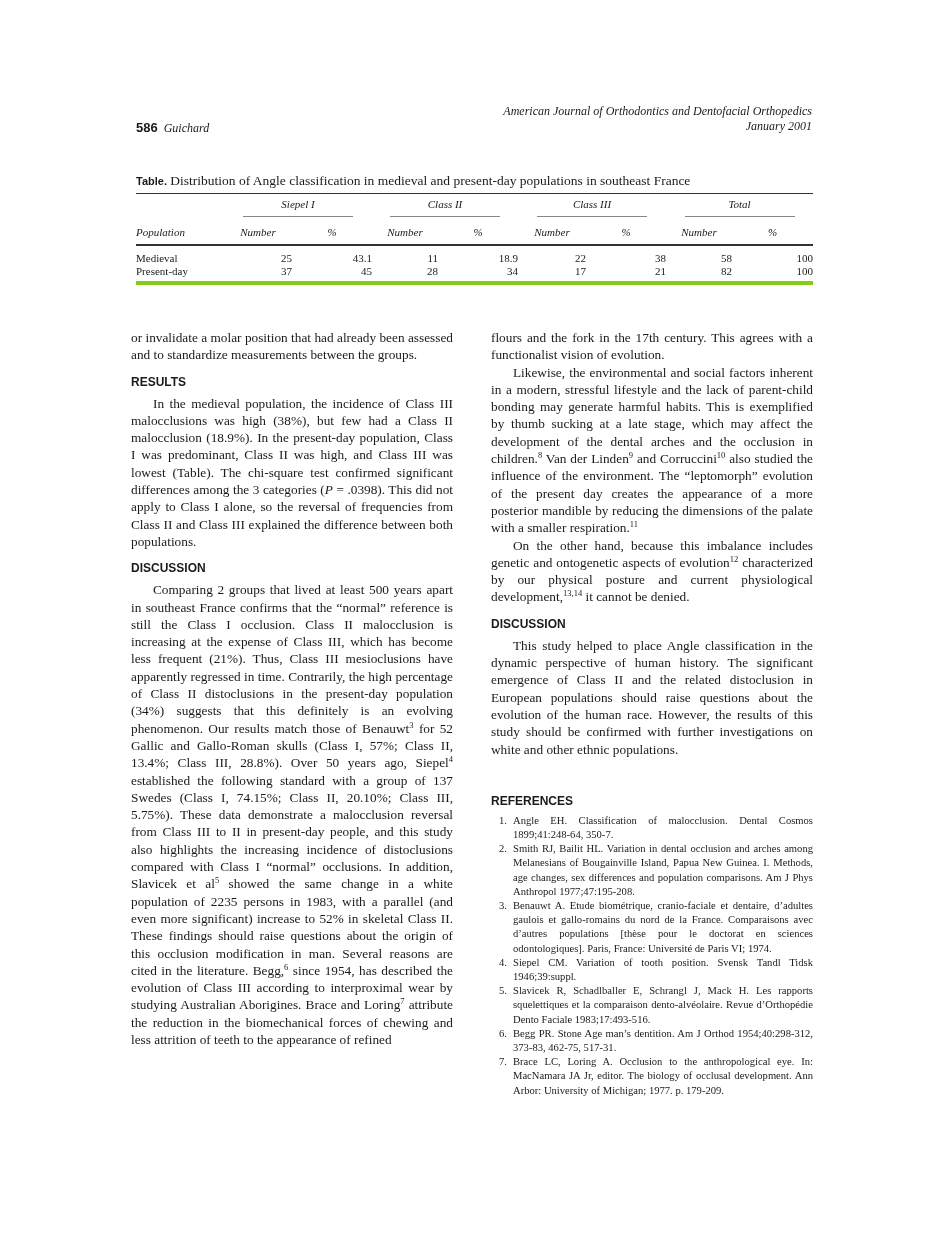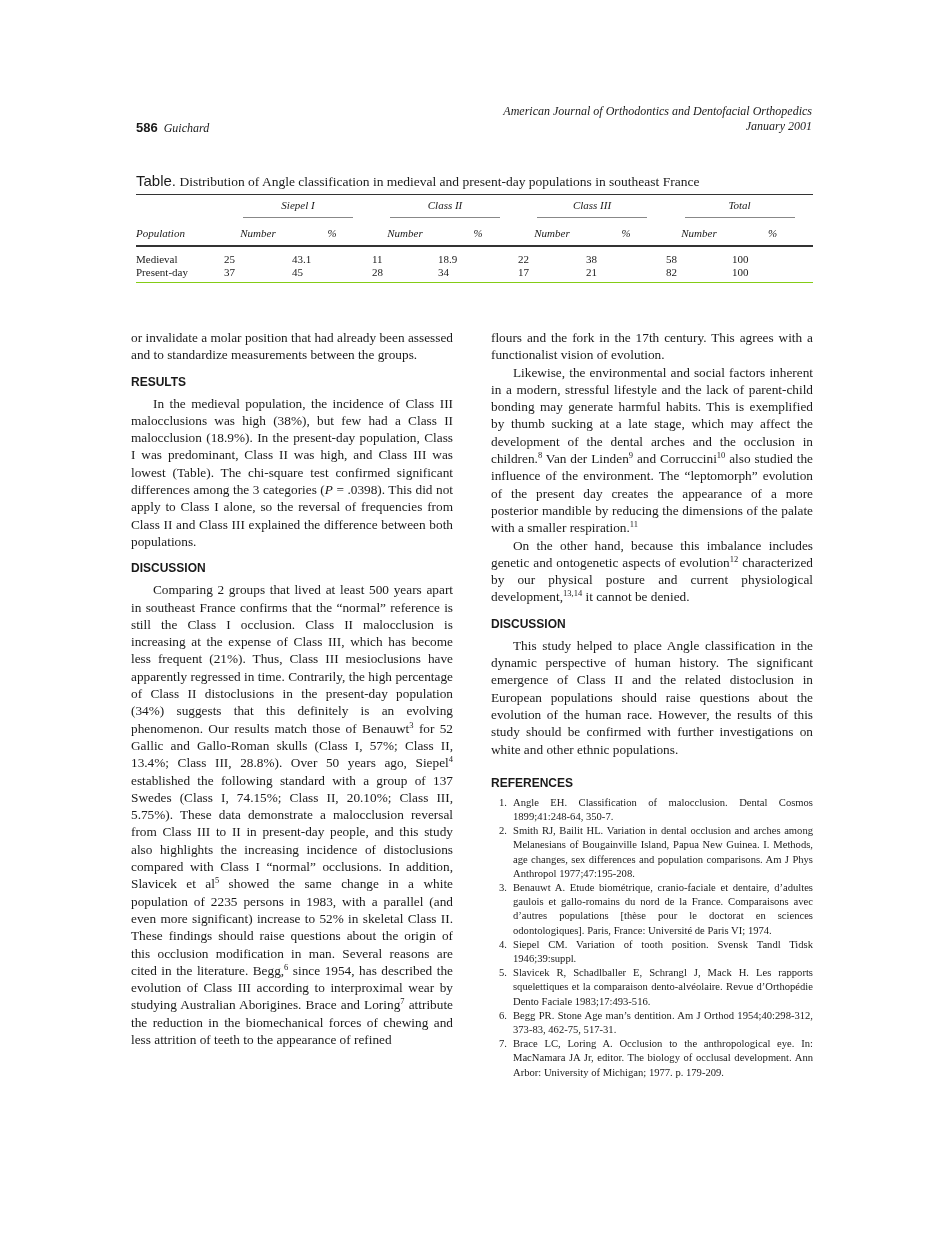--- a/index.html
+++ b/index.html
@@ -7,29 +7,29 @@
   .page { position: absolute; left: 0; top: 0; width: 950px; height: 1236px; }
 
   .running-head { position: absolute; left: 136px; right: 138px; top: 104px; height: 34px; font-size: 12px; line-height: 15px; }
   .rh-left { position: absolute; left: 0; top: 16px; }
   .rh-page { font-family: "Liberation Sans", sans-serif; font-weight: bold; font-size: 13px; }
   .rh-author { font-style: italic; margin-left: 3px; }
   .rh-right { position: absolute; right: 0; top: 0; text-align: right; font-style: italic; }
 
   .table-block { position: absolute; left: 136px; width: 677px; top: 173px; }
   .table-caption { font-size: 13.5px; line-height: 16px; white-space: nowrap; }
-  .table-caption .lbl { font-family: "Liberation Sans", sans-serif; font-weight: normal; font-size: 15px; }
+  .table-caption .lbl { font-family: "Liberation Sans", sans-serif; font-weight: bold; font-size: 11px; }
   table.data { width: 100%; border-collapse: collapse; margin-top: 4px; font-size: 11px; }
   table.data thead tr.top th { border-top: 1px solid #333; }
   table.data th { font-weight: normal; font-style: italic; padding: 0; height: 26px; vertical-align: middle; }
   .grp span { display: inline-block; border-bottom: 1px solid #888; padding: 0 0 6px 0; width: 110px; text-align: center; }
   table.data thead tr.sub th { border-bottom: 2px solid #333; height: 24px; }
-  table.data td { padding: 0; height: 13px; line-height: 13px; text-align: left; }
+  table.data td { padding: 0; height: 13px; line-height: 13px; text-align: right; }
   table.data tbody tr:first-child td { padding-top: 6px; }
-  table.data tbody tr:last-child td { border-bottom: 1px solid #84cc16; padding-bottom: 3px; }
+  table.data tbody tr:last-child td { border-bottom: 4px solid #84cc16; padding-bottom: 3px; }
   table.data td.pop, table.data th.pop { text-align: left; }
 
   .col { position: absolute; top: 329px; width: 322px; font-size: 13.3px; line-height: 17.3px; text-align: justify; }
   .col-left { left: 131px; }
   .col-right { left: 491px; }
   .col p { margin: 0; text-indent: 22px; }
   .col p.noind { text-indent: 0; }
   .col h2 { font-family: "Liberation Sans", sans-serif; font-weight: bold; font-size: 12px; margin: 11px 0 6px 0; line-height: 14px; }
   sup { font-size: 8.5px; line-height: 0; vertical-align: 5px; }
 
@@ -124,21 +124,21 @@
     <h2>DISCUSSION</h2>
     <p><span>Comparing 2 groups that lived at least 500 years apart in southeast France confirms that the “normal” reference is still the Class I occlusion. Class II malocclusion is increasing at the expense of Class III, which has become less frequent (21%). Thus, Class III mesioclusions have apparently regressed in time. Contrarily, the high percentage of Class II distoclusions in the present-day population (34%) suggests that this definitely is an evolving phenomenon. Our results match those of Benauwt</span><sup>3</sup><span> for 52 Gallic and Gallo-Roman skulls (Class I, 57%; Class II, 13.4%; Class III, 28.8%). Over 50 years ago, Siepel</span><sup>4</sup><span> established the following standard with a group of 137 Swedes (Class I, 74.15%; Class II, 20.10%; Class III, 5.75%). These data demonstrate a malocclusion reversal from Class III to II in present-day people, and this study also highlights the increasing incidence of distoclusions compared with Class I “normal” occlusions. In addition, Slavicek et al</span><sup>5</sup><span> showed the same change in a white population of 2235 persons in 1983, with a parallel (and even more significant) increase to 52% in skeletal Class II. These findings should raise questions about the origin of this occlusion modification in man. Several reasons are cited in the literature. Begg,</span><sup>6</sup><span> since 1954, has described the evolution of Class III according to interproximal wear by studying Australian Aborigines. Brace and Loring</span><sup>7</sup><span> attribute the reduction in the biomechanical forces of chewing and less attrition of teeth to the appearance of refined</span></p>
   </div>
 
   <div class="col col-right">
     <p class="noind">flours and the fork in the 17th century. This agrees with a functionalist vision of evolution.</p>
     <p><span>Likewise, the environmental and social factors inherent in a modern, stressful lifestyle and the lack of parent-child bonding may generate harmful habits. This is exemplified by thumb sucking at a late stage, which may affect the development of the dental arches and the occlusion in children.</span><sup>8</sup><span> Van der Linden</span><sup>9</sup><span> and Corruccini</span><sup>10</sup><span> also studied the influence of the environment. The “leptomorph” evolution of the present day creates the appearance of a more posterior mandible by reducing the dimensions of the palate with a smaller respiration.</span><sup>11</sup></p>
     <p><span>On the other hand, because this imbalance includes genetic and ontogenetic aspects of evolution</span><sup>12</sup><span> characterized by our physical posture and current physiological development,</span><sup>13,14</sup><span> it cannot be denied.</span></p>
     <h2>DISCUSSION</h2>
     <p>This study helped to place Angle classification in the dynamic perspective of human history. The significant emergence of Class II and the related distoclusion in European populations should raise questions about the evolution of the human race. However, the results of this study should be confirmed with further investigations on white and other ethnic populations.</p>
-    <h2 style="margin-top:18px;">REFERENCES</h2>
+    <h2 style="margin-top:36px;">REFERENCES</h2>
     <ol class="refs">
       <li><span class="num">1.</span><span>Angle EH. Classification of malocclusion. Dental Cosmos 1899;41:248-64, 350-7.</span></li>
       <li><span class="num">2.</span><span>Smith RJ, Bailit HL. Variation in dental occlusion and arches among Melanesians of Bougainville Island, Papua New Guinea. I. Methods, age changes, sex differences and population comparisons. Am J Phys Anthropol 1977;47:195-208.</span></li>
       <li><span class="num">3.</span><span>Benauwt A. Etude biométrique, cranio-faciale et dentaire, d’adultes gaulois et gallo-romains du nord de la France. Comparaisons avec d’autres populations [thèse pour le doctorat en sciences odontologiques]. Paris, France: Université de Paris VI; 1974.</span></li>
       <li><span class="num">4.</span><span>Siepel CM. Variation of tooth position. Svensk Tandl Tidsk 1946;39:suppl.</span></li>
       <li><span class="num">5.</span><span>Slavicek R, Schadlballer E, Schrangl J, Mack H. Les rapports squelettiques et la comparaison dento-alvéolaire. Revue d’Orthopédie Dento Faciale 1983;17:493-516.</span></li>
       <li><span class="num">6.</span><span>Begg PR. Stone Age man’s dentition. Am J Orthod 1954;40:298-312, 373-83, 462-75, 517-31.</span></li>
       <li><span class="num">7.</span><span>Brace LC, Loring A. Occlusion to the anthropological eye. In: MacNamara JA Jr, editor. The biology of occlusal development. Ann Arbor: University of Michigan; 1977. p. 179-209.</span></li>
     </ol>
   </div>

